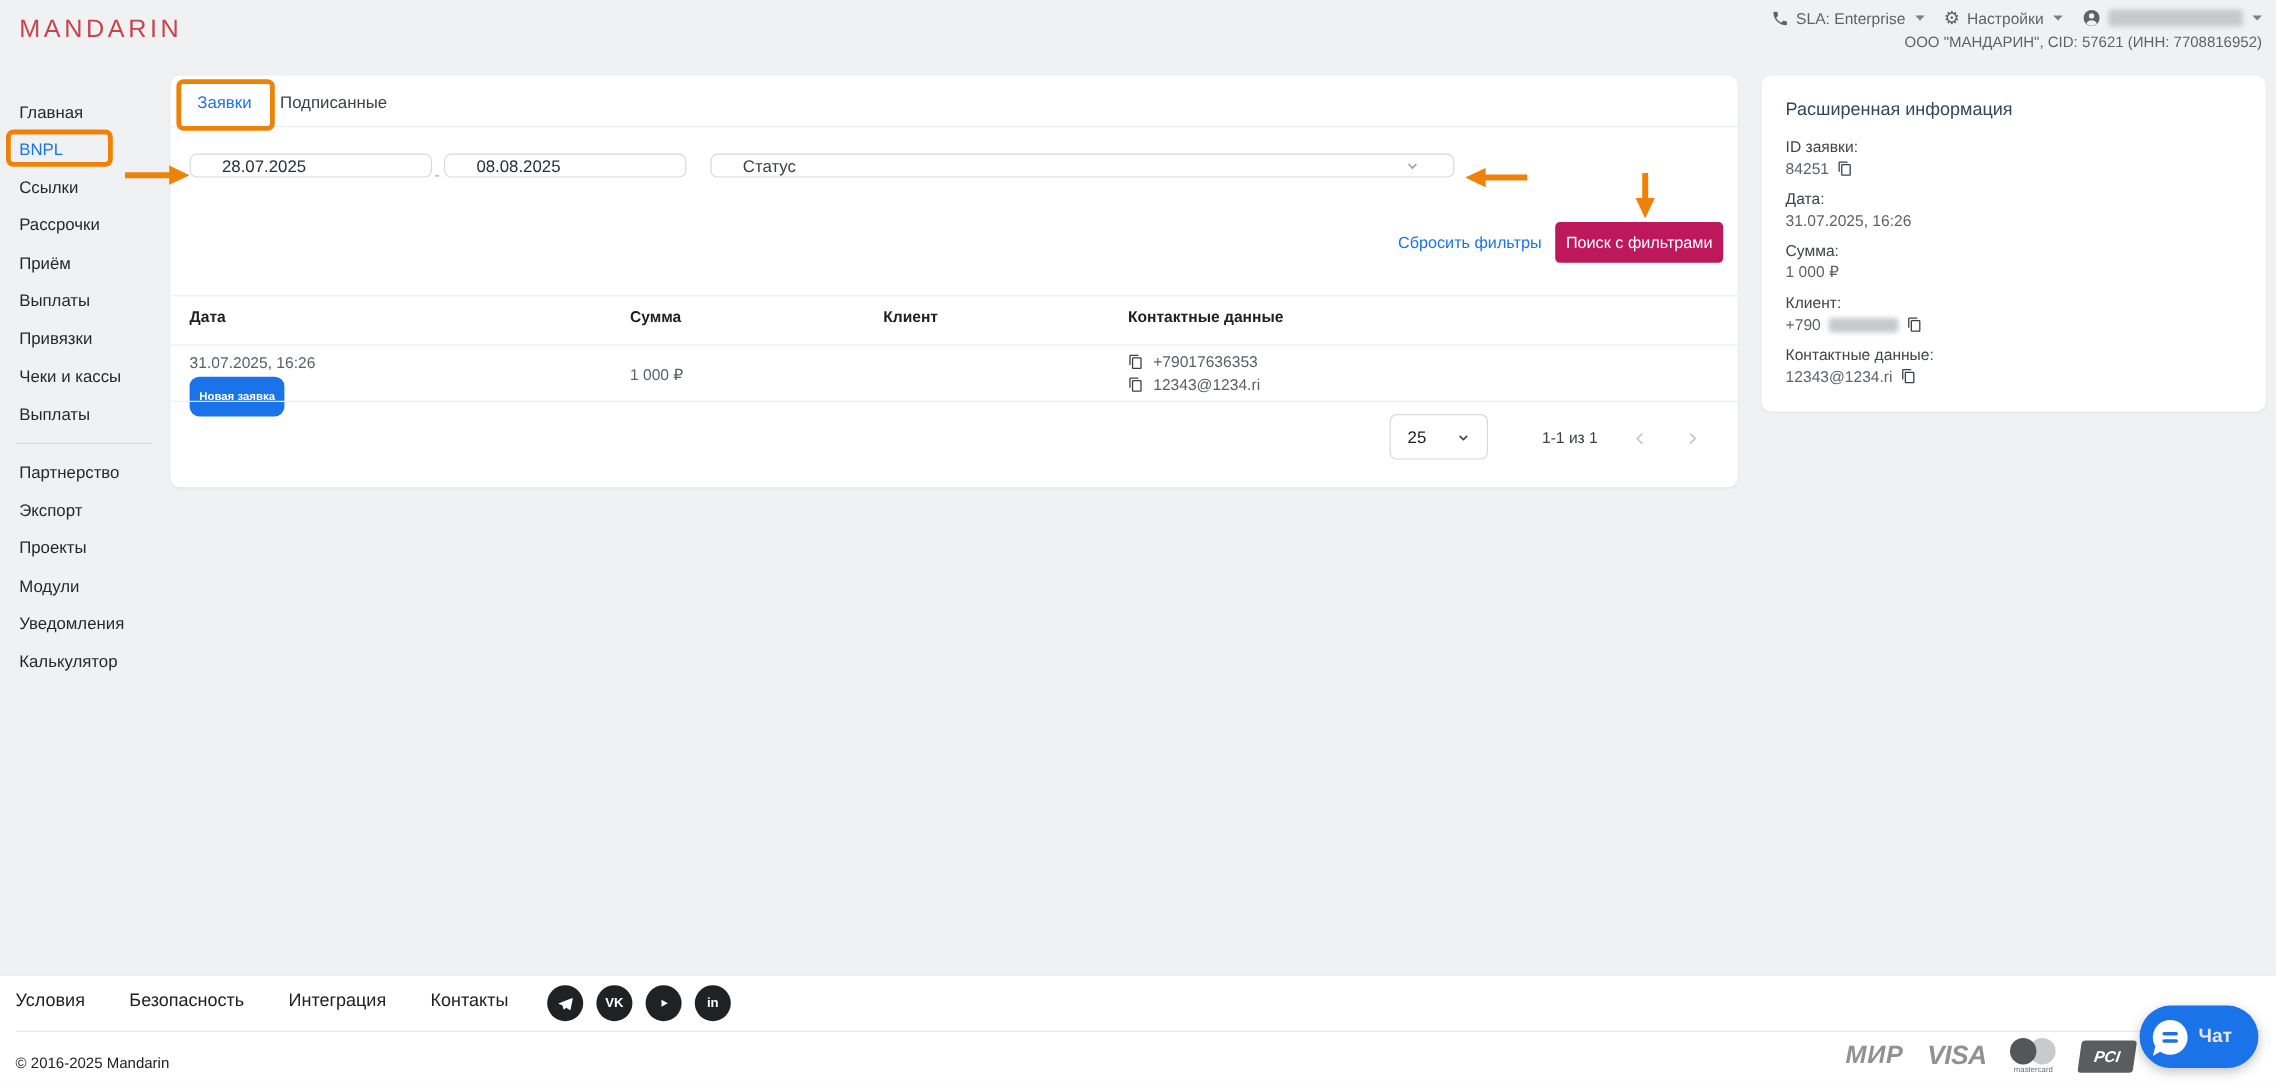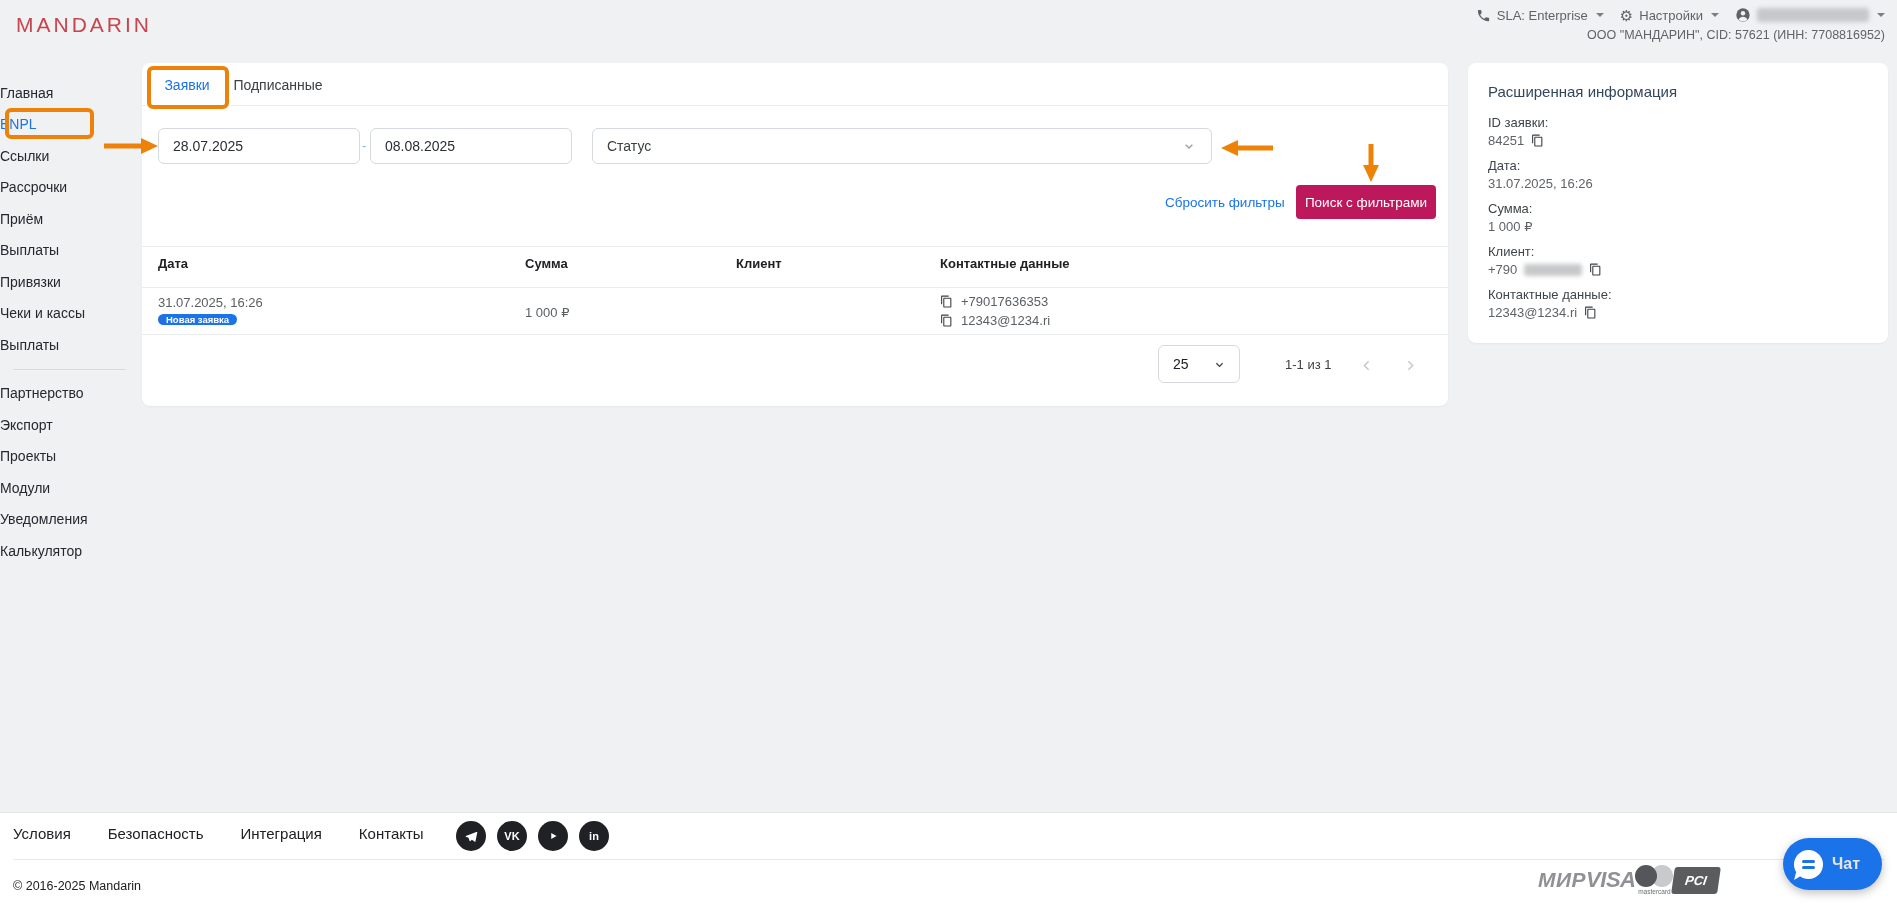--- a/index.html
+++ b/index.html
@@ -9,41 +9,41 @@
 
 #logo{position:absolute;left:16px;top:13px;font-size:21px;letter-spacing:3px;font-weight:500;color:#c7454e}
 #topbar{position:absolute;top:7px;right:12px;display:flex;align-items:center;color:#5f6368;font-size:13px}
 .tb-item{display:flex;align-items:center;gap:6px;margin-left:16px;cursor:pointer}
 .caret{width:0;height:0;border-left:4px solid transparent;border-right:4px solid transparent;border-top:4px solid #7a7f85;margin-left:2px}
 #blur-user{width:112px;height:14px;border-radius:3px;background:#c6c8ca;filter:blur(2px)}
 #orgline{position:absolute;top:28px;right:12px;font-size:12.5px;color:#5f6368}
 .gear{font-size:15px;line-height:1;color:#5f6368}
 
 #sidebar{position:absolute;left:0;top:77px;width:142px}
-.sitem{height:31.5px;display:flex;align-items:center;font-size:14px;color:#24292e;cursor:pointer}
+.sitem{height:31.5px;display:flex;align-items:center;padding-left:16px;font-size:14px;color:#24292e;cursor:pointer}
 .sitem.active{color:#1a73e8}
 .sdivider{border-top:1px solid #d8dadd;margin:8px 16px 8px 13px}
 
 #card{position:absolute;left:142px;top:63px;width:1306px;height:343px;background:#fff;border-radius:8px;box-shadow:0 1px 2px rgba(0,0,0,.05)}
 #tabsrow{position:absolute;left:0;top:0;right:0;height:43px;border-bottom:1px solid #ecedef}
 .tab{position:absolute;top:0;height:43px;display:flex;align-items:center;justify-content:center;font-size:14px;font-weight:500;color:#3c4043;cursor:pointer}
 #tab0{left:8px;width:74px;color:#1a73e8}
 #tab0 .underline{position:absolute;left:0;right:0;bottom:-1px;height:2px;background:#1a73e8}
 #tab1{left:92px;width:88px}
-.finput{position:absolute;top:65px;height:36px;border:1px solid #d6dade;border-radius:6px;background:#fff;display:flex;align-items:center;padding:0 14px;font-size:14px;color:#2b2f33;cursor:text}
+.finput{position:absolute;top:65px;height:20px;border:1px solid #d6dade;border-radius:6px;background:#fff;display:flex;align-items:center;padding:0 26px;font-size:14px;color:#2b2f33;cursor:text}
 #date-from{left:16px;width:202px}
 #date-to{left:228px;width:202px}
 #datesep{position:absolute;left:220px;top:75px;font-size:13px;color:#8ab0d8}
 #status{left:450px;width:620px;color:#3c4043;cursor:pointer;justify-content:space-between}
 #reset{position:absolute;left:1023px;top:132px;font-size:13.5px;font-weight:500;color:#1a73e8;cursor:pointer;text-decoration:none}
 #searchbtn{position:absolute;left:1154px;top:122px;width:140px;height:34px;background:#be185d;color:#fff;border:none;border-radius:4px;font-size:13.5px;font-weight:500;font-family:inherit;cursor:pointer}
 .hline{position:absolute;left:0;right:0;border-top:1px solid #ecedef}
 .th{position:absolute;top:193px;font-size:13px;font-weight:700;color:#202124}
 .cell{position:absolute;font-size:13px;color:#5a5f64}
-#badge{position:absolute;left:16px;top:251px;background:#1a73e8;color:#fff;font-size:9.5px;font-weight:700;padding:0 8px;border-radius:8px}
+#badge{position:absolute;left:16px;top:251px;background:#1a73e8;color:#fff;font-size:9.5px;font-weight:700;padding:11px 8px;border-radius:8px}
 .contact{position:absolute;left:798px;display:flex;align-items:center;gap:8px;font-size:13px;color:#5a5f64}
 .copyicon{color:#3c4043;flex:none;cursor:pointer}
 #pagesize{position:absolute;left:1016px;top:282px;width:82px;height:38px;border:1px solid #d6dade;border-radius:6px;display:flex;align-items:center;justify-content:space-between;padding:0 12px 0 14px;font-size:14px;color:#202124;cursor:pointer;background:#fff}
 #range{position:absolute;left:1143px;top:294px;font-size:13px;color:#3c4043}
 .pagenav{position:absolute;top:292px;width:20px;height:20px;display:flex;align-items:center;justify-content:center;cursor:pointer}
 #pgprev{left:1214px}#pgnext{left:1258px}
 
 #panel{position:absolute;left:1468px;top:63px;width:420px;height:280px;background:#fff;border-radius:8px;padding:20px;box-shadow:0 1px 2px rgba(0,0,0,.05)}
 #panel h2{font-size:15px;font-weight:400;color:#33475b;margin-bottom:15px}
 .field{margin-bottom:10px}
@@ -51,21 +51,21 @@
 .field .val{display:flex;align-items:center;gap:7px;font-size:13px;color:#5f6368}
 #blur-client{width:58px;height:12px;border-radius:3px;background:#c6c8ca;filter:blur(2px)}
 
 #footer{position:absolute;left:0;top:812px;width:1897px;height:92px;background:#fff;border-top:1px solid #e3e4e6}
 #flinks{position:absolute;left:13px;top:12px;display:flex;align-items:center;gap:37px;font-size:15px}
 .flink{color:#202124;cursor:pointer}
 #social{position:absolute;left:456px;top:8px;display:flex;gap:11px}
 .soc{width:30px;height:30px;border-radius:50%;background:#202124;display:flex;align-items:center;justify-content:center;color:#fff;font-size:11px;font-weight:700;cursor:pointer}
 #fdivider{position:absolute;left:13px;right:13px;top:46px;border-top:1px solid #e8e9ea}
 #copyright{position:absolute;left:13px;top:66px;font-size:12.5px;color:#202124}
-#payments{position:absolute;left:1538px;top:52px;display:flex;align-items:center;}
+#payments{position:absolute;left:1538px;top:52px;display:flex;align-items:center;gap:20px}
 .paytext{font-style:italic;font-weight:700;color:#8f9194}
 #mir{font-size:21px;letter-spacing:.5px}
 #visa{font-size:22px;letter-spacing:-.5px}
 #mc{display:flex;flex-direction:column;align-items:center}
 #mc .circles{position:relative;width:38px;height:22px}
 #mc .c1,#mc .c2{position:absolute;width:22px;height:22px;border-radius:50%;top:0}
 #mc .c2{left:16px;background:#c9cacc}
 #mc .c1{left:0;background:#55565a}
 #mc .cap{font-size:6.5px;color:#6a6c70;margin-top:1px}
 #pci{width:46px;height:27px;background:#5b5c5e;transform:skewX(-8deg);border-radius:3px;display:flex;align-items:center;justify-content:center;color:#fff;font-weight:700;font-style:italic;font-size:13px}

